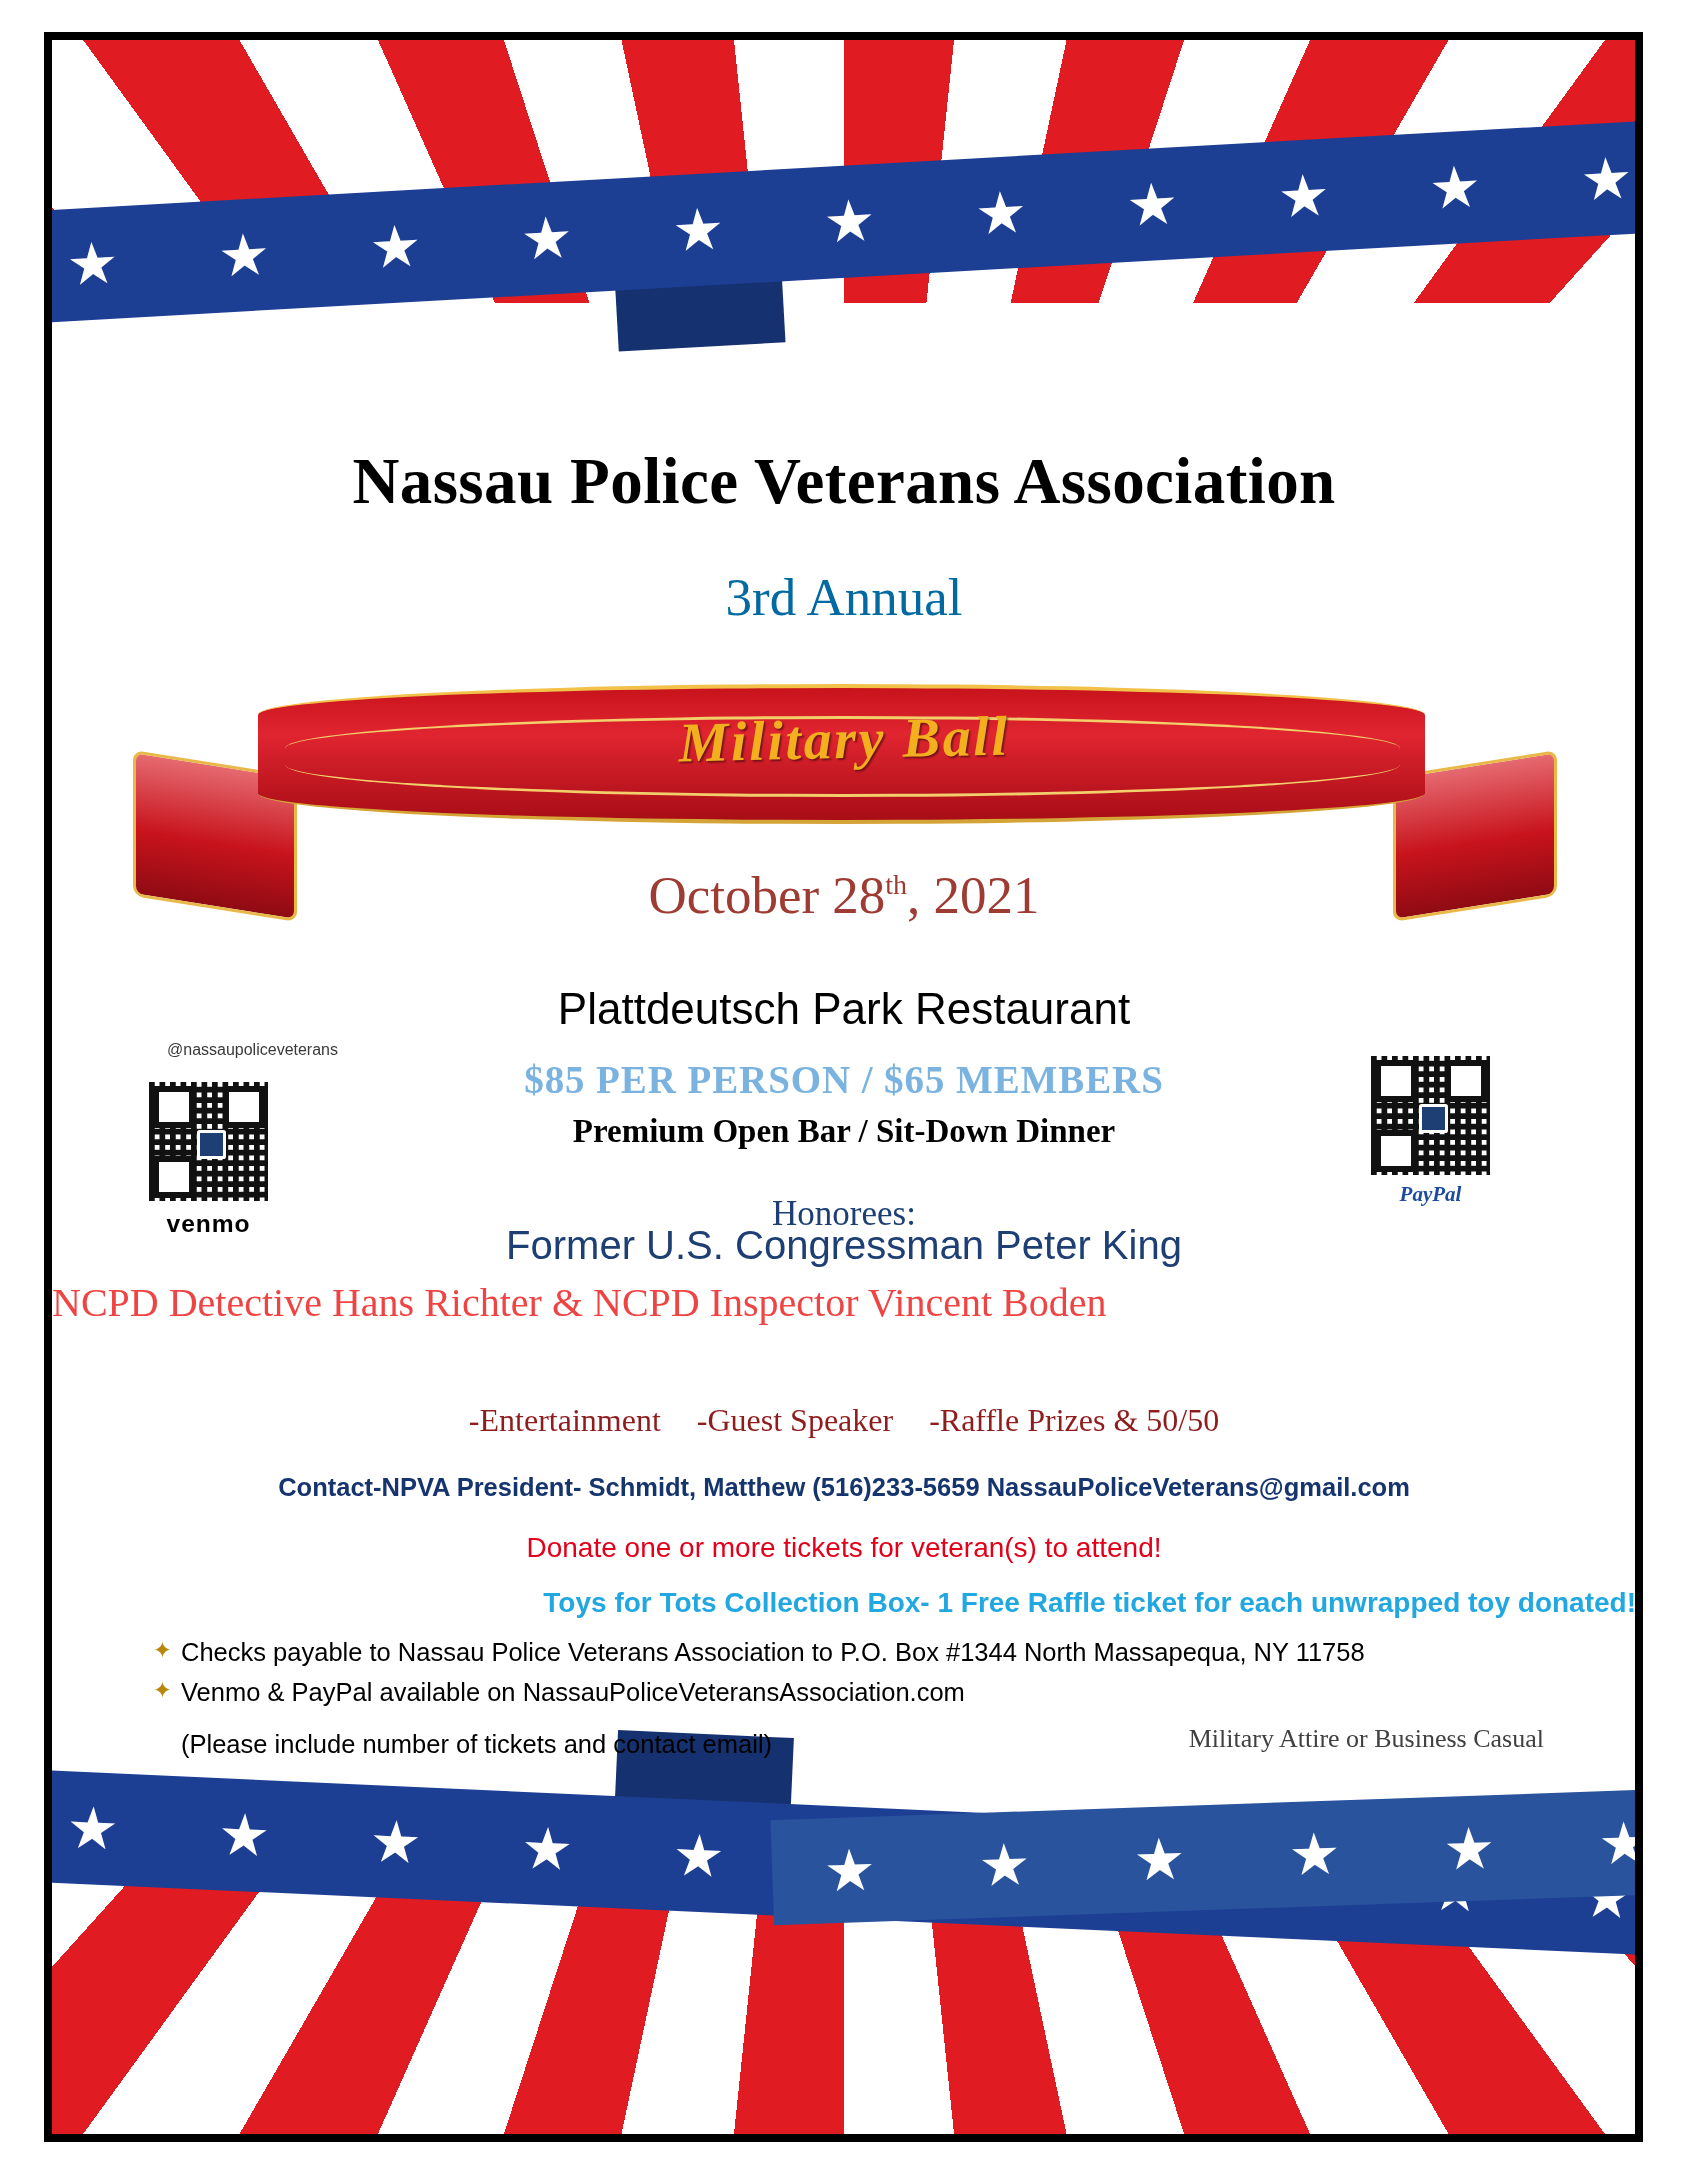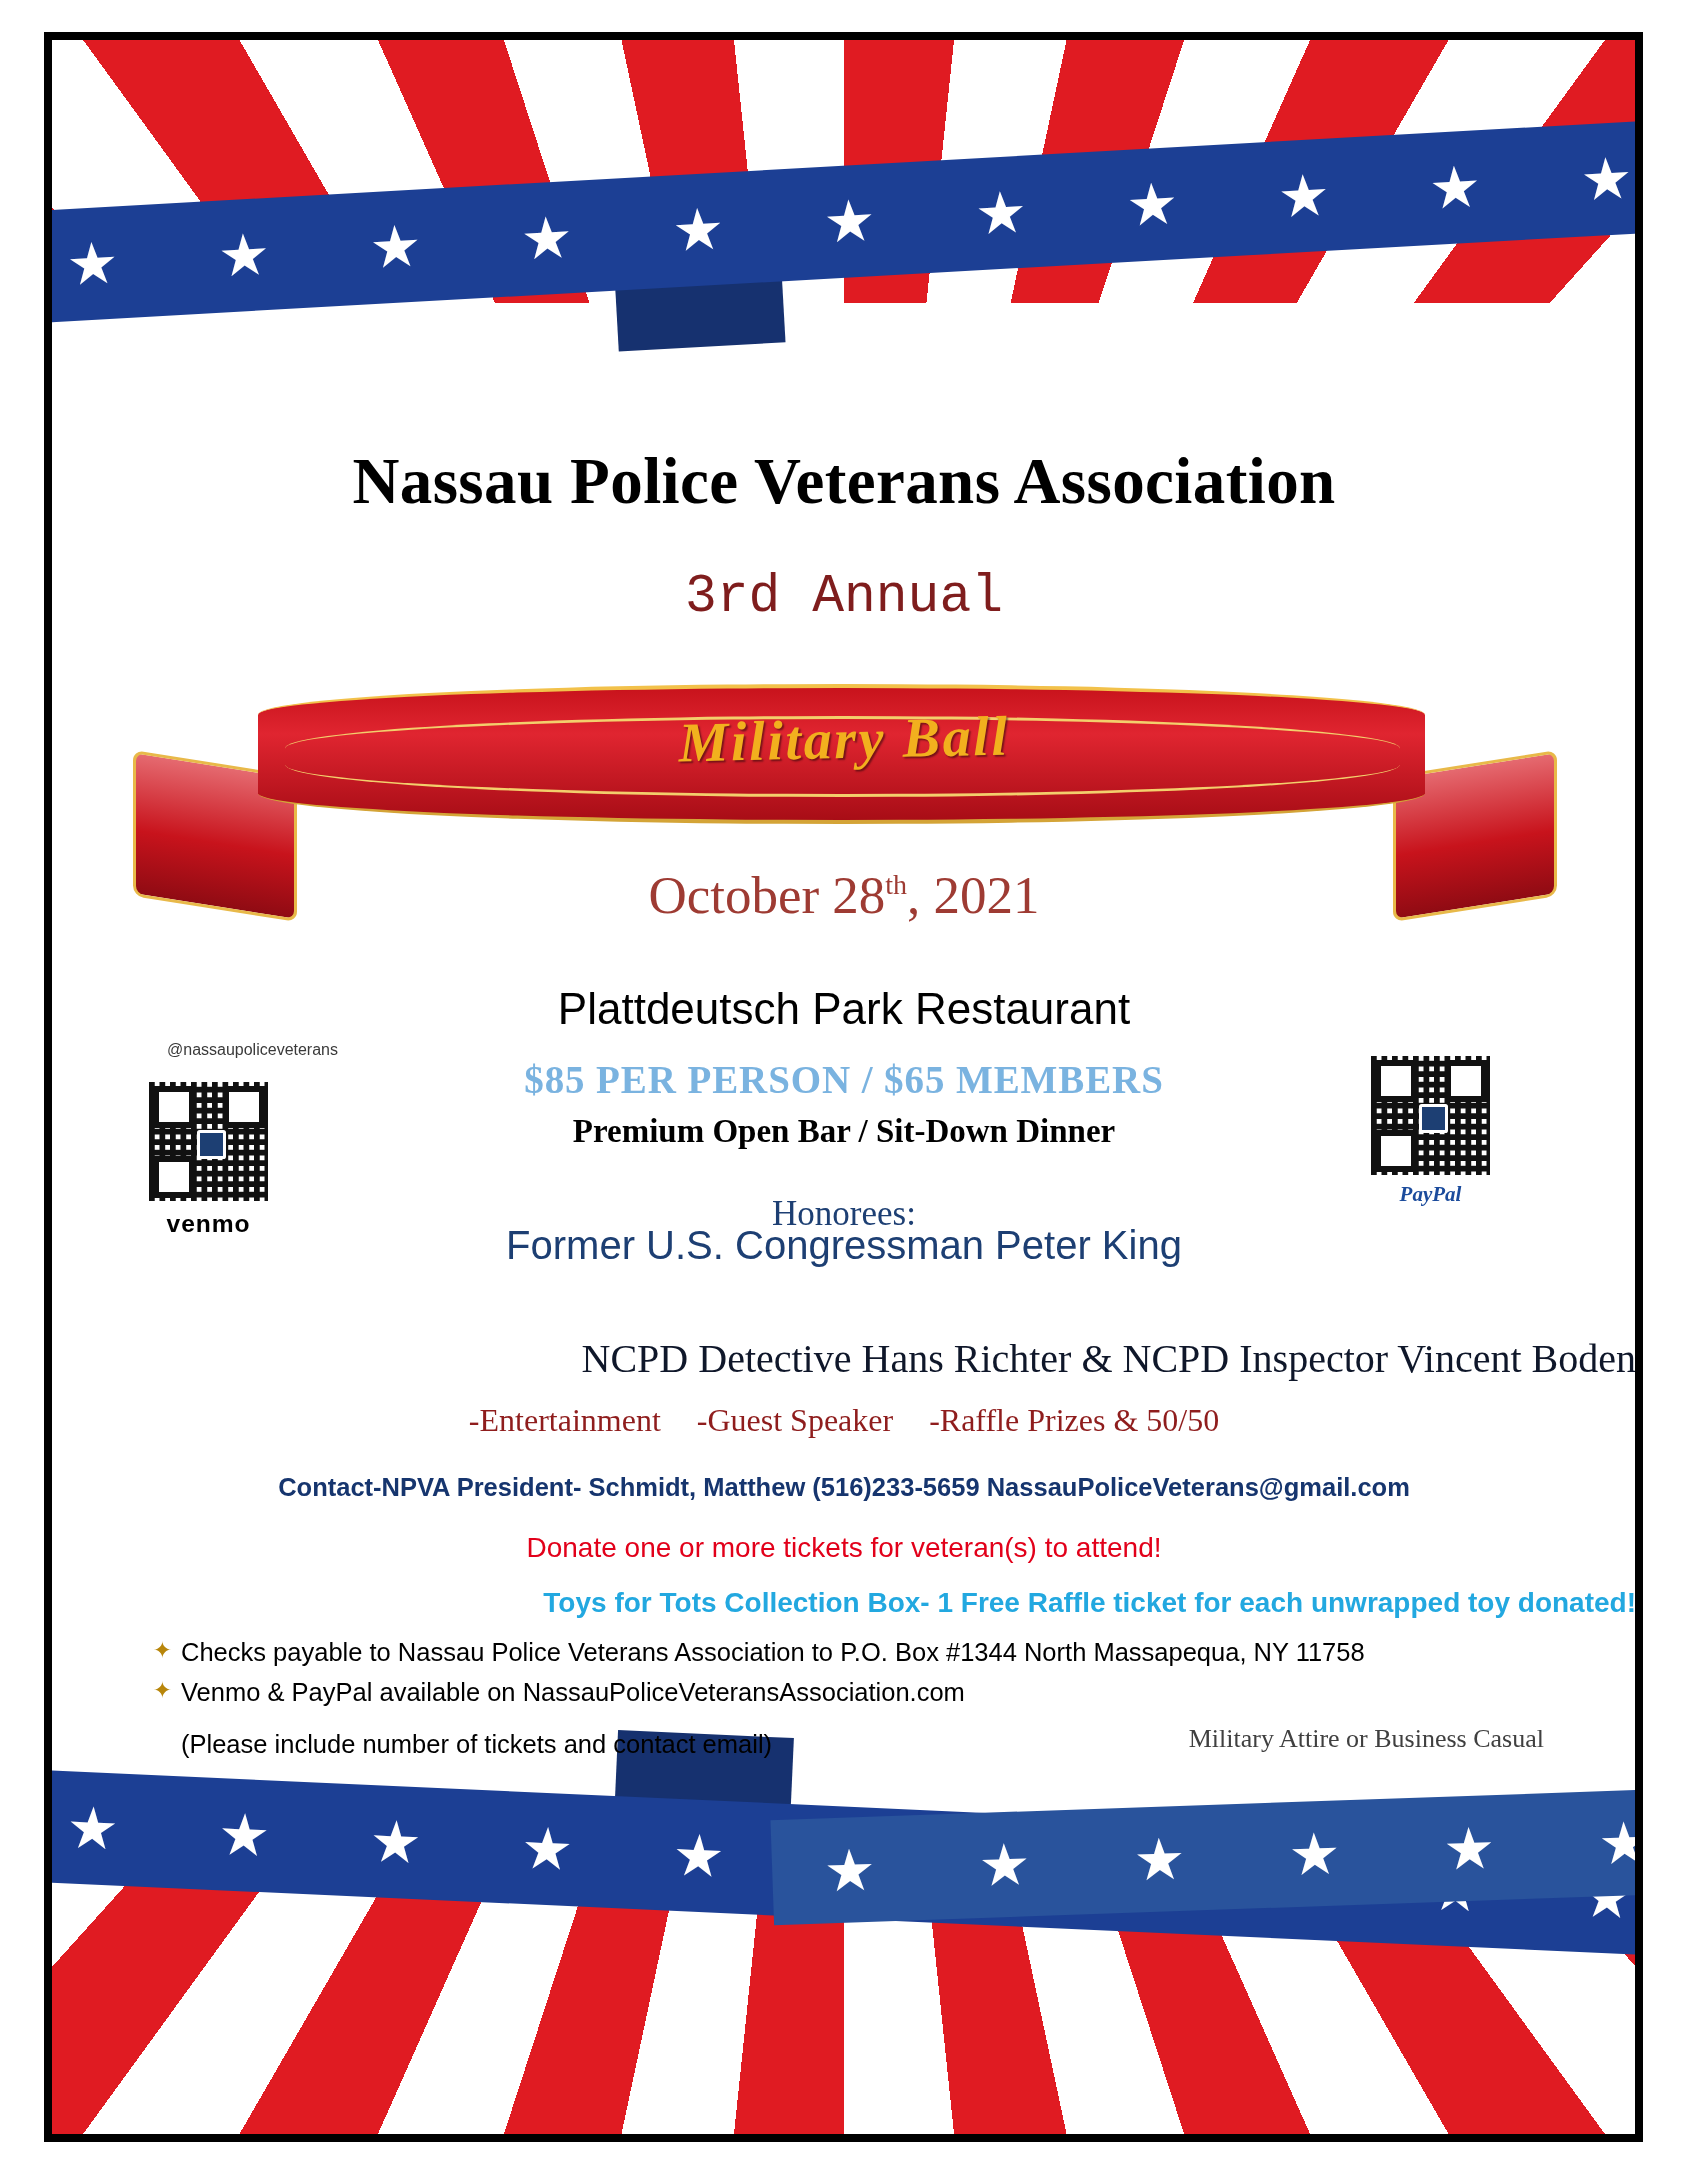--- a/index.html
+++ b/index.html
@@ -153,23 +153,23 @@
     font-size: 65px;
     color: #000000;
     letter-spacing: 0.4px;
   }
   .subtitle {
     position: absolute;
     top: 527px;
     left: 0;
     width: 100%;
     text-align: center;
-    font-family: Liberation Mono, monospace;
+    font-family: Liberation Serif, serif;
     font-size: 53px;
-    color: #7f1d1d;
+    color: #0369a1;
   }
 
   
   .ribbon-wrap {
     position: absolute;
     top: 625px;
     left: 0;
     width: 100%;
     height: 281px;
   }
@@ -281,27 +281,27 @@
     top: 1183px;
     left: 0;
     width: 100%;
     text-align: center;
     font-family: Liberation Sans, sans-serif;
     font-size: 40px;
     color: #1d3f73;
   }
   .honoree-2 {
     position: absolute;
-    top: 1295px;
-    left: 0;
-    width: 100%;
-    text-align: right;
+    top: 1239px;
+    left: 0;
+    width: 100%;
+    text-align: left;
     font-family: "Liberation Serif", serif;
     font-size: 40px;
-    color: #0f172a;
+    color: #ef4444;
   }
   .schedule {
     position: absolute;
     top: 1318px;
     left: 0;
     width: 100%;
     text-align: center;
     font-family: "Liberation Serif", serif;
     font-size: 32px;
     color: #000000;

